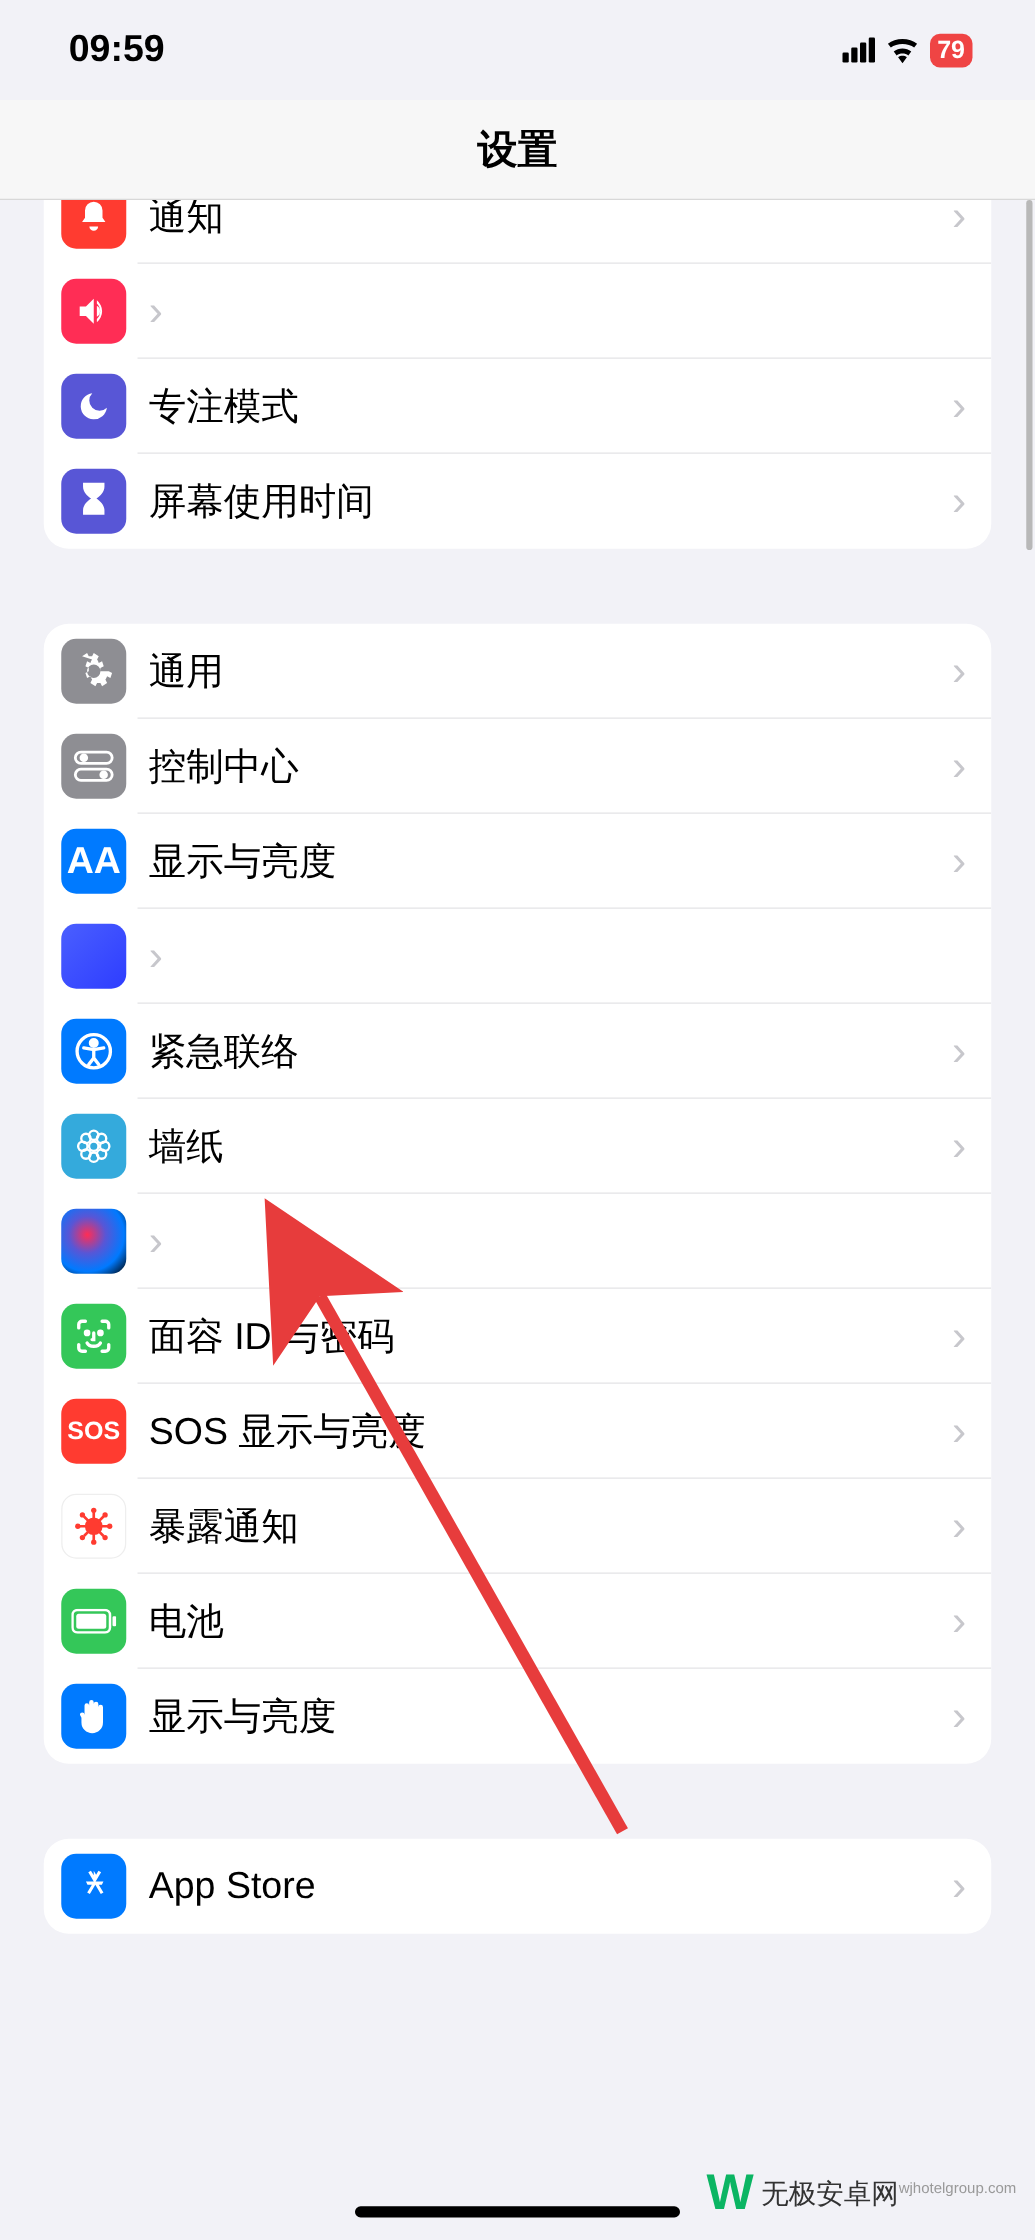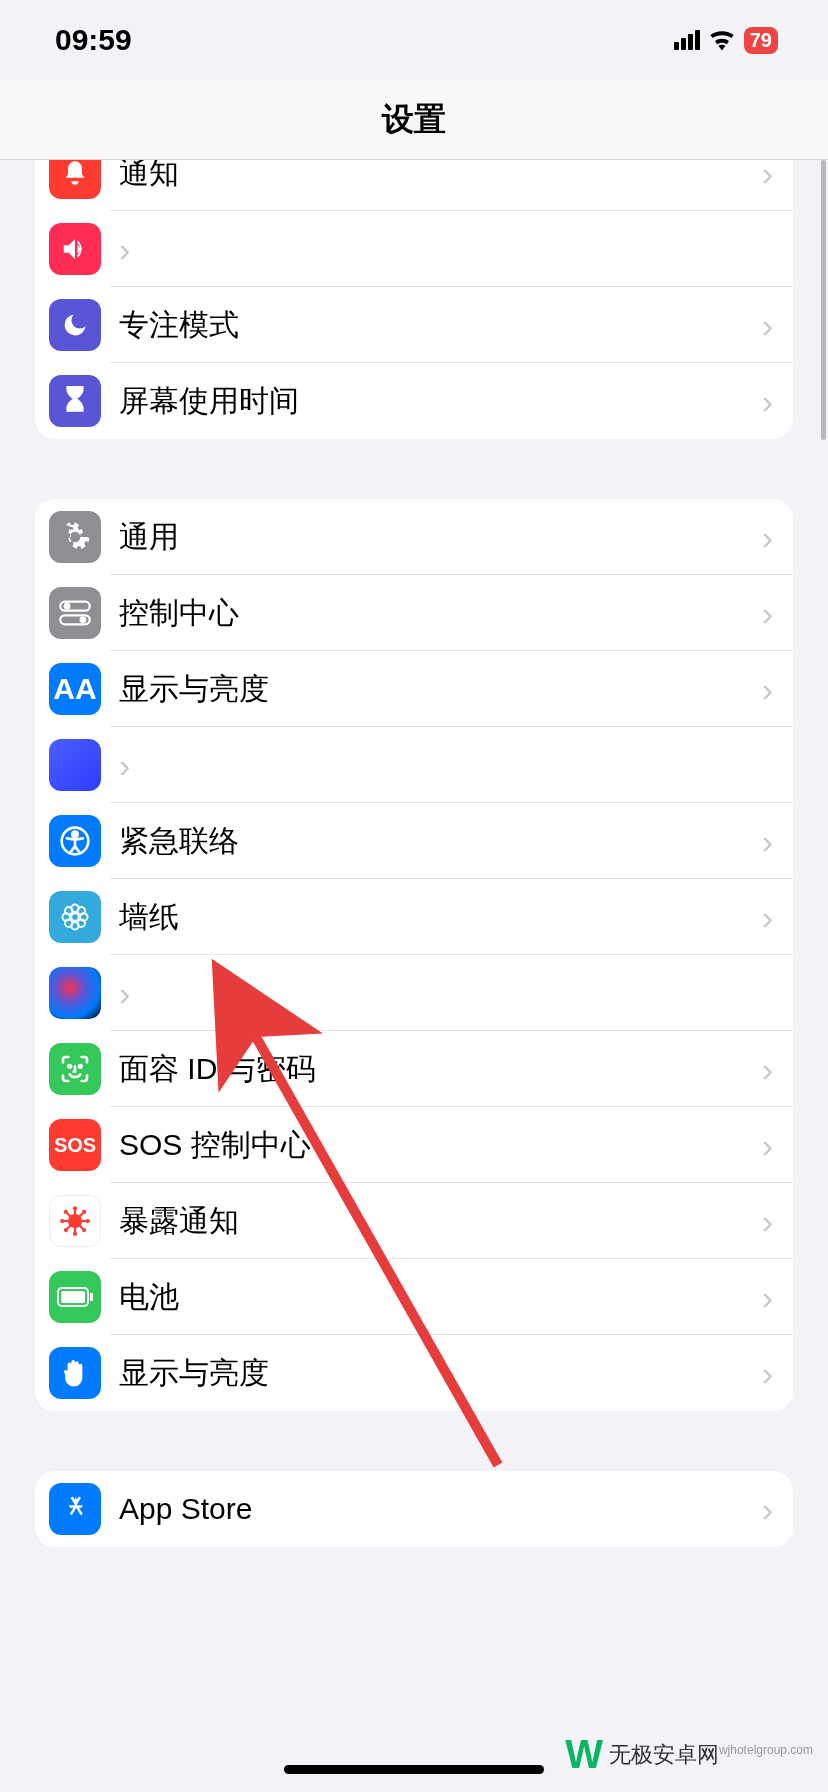--- a/index.html
+++ b/index.html
@@ -315,21 +315,21 @@
             <circle cx="8" cy="10" r="1" fill="#fff"></circle>
             <circle cx="16" cy="10" r="1" fill="#fff"></circle>
             <path d="M12 10v4h-1M8 16s1 2 4 2 4-2 4-2"></path>
           </svg>
         </div>
       <div class="row-label">面容 ID 与密码</div>
       <div class="chevron">›</div>
     </div>
     <div class="row">
       <div class="icon-box bg-sos">SOS</div>
-      <div class="row-label">SOS 控制中心</div>
+      <div class="row-label">SOS 显示与亮度</div>
       <div class="chevron">›</div>
     </div>
     <div class="row">
       <div class="icon-box bg-white">
           <svg width="34" height="34" viewBox="0 0 24 24" fill="#ff3b30">
             <circle cx="12" cy="12" r="5"></circle>
             <circle cx="12" cy="3" r="1.5"></circle>
             <circle cx="12" cy="21" r="1.5"></circle>
             <circle cx="3" cy="12" r="1.5"></circle>
             <circle cx="21" cy="12" r="1.5"></circle>

